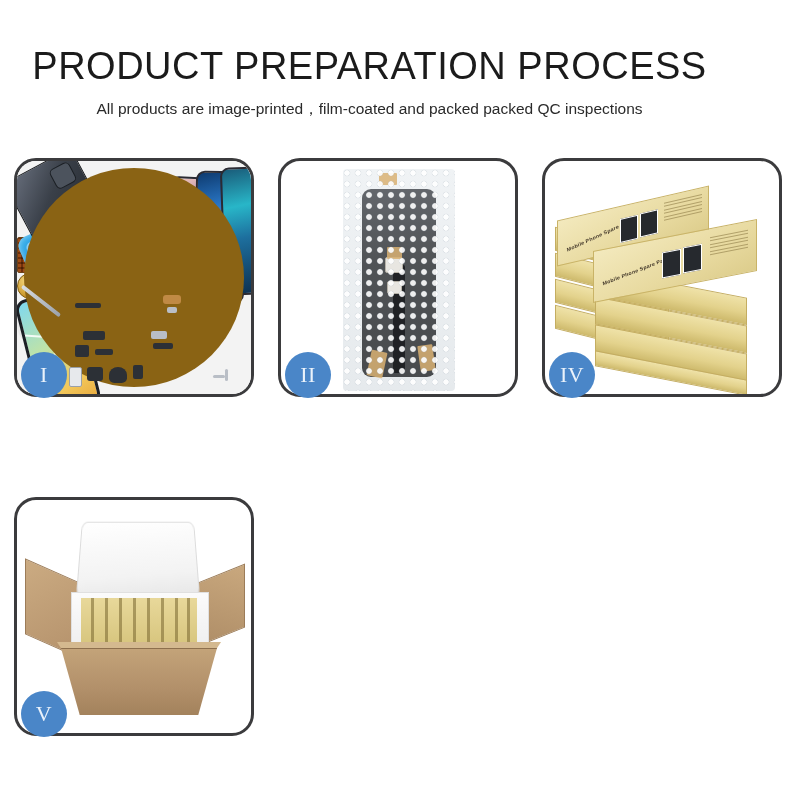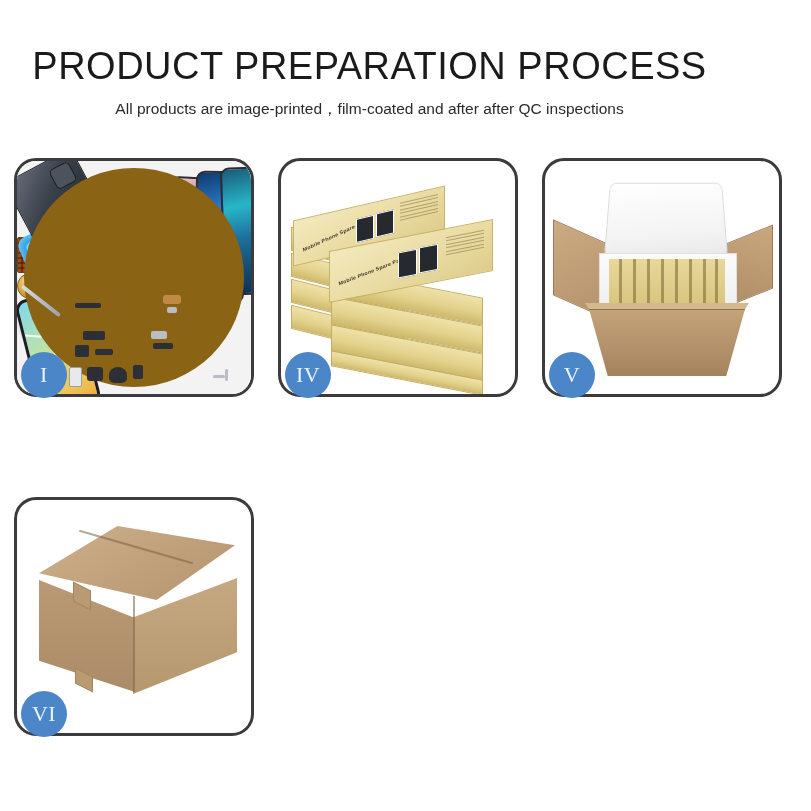--- a/index.html
+++ b/index.html
@@ -386,21 +386,21 @@
     position: absolute; background: #b99a72; border:1px solid rgba(120,96,66,.35);
   }
 </style>
 </head>
 <body>
 
 <div class="page">
 
   <div class="header">
     <div class="title">PRODUCT PREPARATION PROCESS</div>
-    <div class="subtitle">All products are image-printed，film-coated and after after QC inspections</div>
+    <div class="subtitle">All products are image-printed，film-coated and packed packed QC inspections</div>
   </div>
 
   <div class="grid">
 
     <div class="panel tinted">
       <div class="panel-inner">
         <div class="ph p1-adh"></div>
         <div class="ph p1-adh-screen"></div>
 
         <div class="ph p1-glass"></div>
@@ -432,20 +432,36 @@
         <span class="chip" style="left:70px;top:206px;width:16px;height:14px;border-radius:3px;"></span>
         <span class="chip" style="left:92px;top:206px;width:18px;height:16px;border-radius:50% 50% 30% 30%;"></span>
         <span class="chip" style="left:116px;top:204px;width:10px;height:14px;"></span>
         <span class="chip cu" style="left:28px;top:196px;width:14px;height:18px;border-radius:3px;"></span>
         <span class="chip lt" style="left:196px;top:214px;width:12px;height:3px;"></span>
         <span class="chip lt" style="left:208px;top:208px;width:3px;height:12px;"></span>
       </div>
       <div class="badge">I</div>
     </div>
 
+    <div class="panel">
+      <div class="panel-inner">
+        <div class="p2-bag">
+          <div class="p2-screen"></div>
+          <div class="p2-flex"></div>
+          <span class="p2-conn" style="left:42px;top:88px;width:16px;height:14px;"></span>
+          <span class="p2-conn" style="left:44px;top:112px;width:13px;height:11px;"></span>
+          <span class="p2-tape" style="left:36px;top:4px;width:18px;height:12px;"></span>
+          <span class="p2-tape" style="left:44px;top:78px;width:15px;height:12px;"></span>
+          <span class="p2-tape" style="left:26px;top:182px;width:16px;height:26px;transform:rotate(12deg);"></span>
+          <span class="p2-tape" style="left:76px;top:176px;width:15px;height:26px;transform:rotate(-8deg);"></span>
+          <div class="p2-bubbles"></div>
+        </div>
+      </div>
+      <div class="badge">II</div>
+    </div>
 
 
     <div class="panel">
       <div class="panel-inner">
         <div class="p4-wrap">
 
           <div class="gbox" style="left:2px;top:62px;width:112px;height:22px;transform:skewY(14deg);"></div>
           <div class="gbox" style="left:2px;top:88px;width:112px;height:22px;transform:skewY(14deg);"></div>
           <div class="gbox" style="left:2px;top:114px;width:112px;height:22px;transform:skewY(14deg);"></div>
           <div class="gbox" style="left:2px;top:140px;width:112px;height:22px;transform:skewY(14deg);"></div>
@@ -503,27 +519,15 @@
             <i style="left:80px"></i>
           <i style="left:94px"></i>
             <i style="left:106px"></i>
         </div>
         <div class="p5-rim"></div>
         <div class="p5-body"></div>
       </div>
       <div class="badge">V</div>
     </div>
 
-    <div class="panel">
-      <div class="panel-inner">
-        <div class="p6-top"></div>
-        <div class="p6-left"></div>
-        <div class="p6-right"></div>
-        <span class="p6-seam" style="left:60px;top:46px;width:118px;height:2px;transform:rotate(16deg);"></span>
-        <span class="p6-tape" style="left:56px;top:86px;width:16px;height:18px;transform:skewY(26deg);"></span>
-        <span class="p6-tape" style="left:58px;top:172px;width:16px;height:14px;transform:skewY(26deg);"></span>
-        <span class="p6-seam" style="left:116px;top:96px;width:2px;height:96px;"></span>
-      </div>
-      <div class="badge">VI</div>
-    </div>
 
   </div>
 </div>
 
 </body></html>

